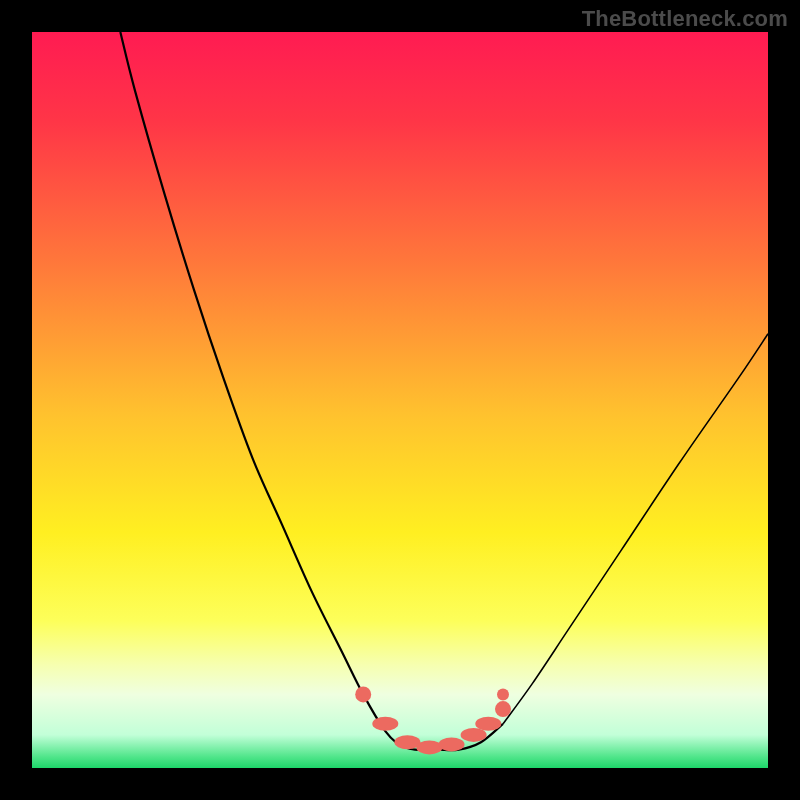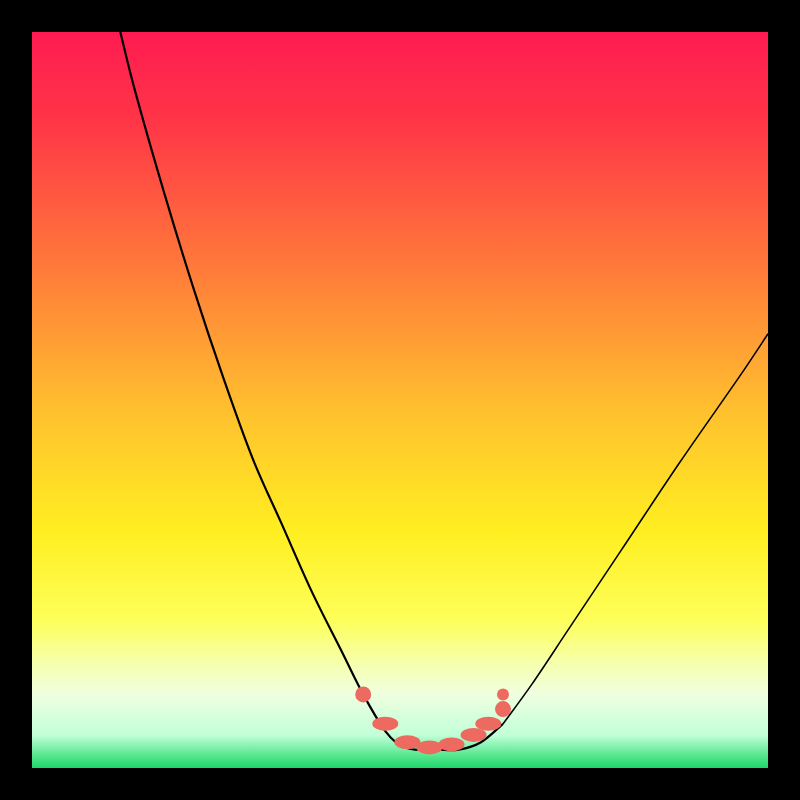--- a/index.html
+++ b/index.html
@@ -36,20 +36,21 @@
     font-weight: 600;
     letter-spacing: 0.2px;
     z-index: 10;
   }
 </style>
 </head>
 <body>
 
 <div class="frame">
 
+  <div class="watermark">TheBottleneck.com</div>
 
   <div class="plot">
     <svg id="plot-svg" width="736" height="736" viewBox="0 0 736 736" preserveAspectRatio="none">
       <defs>
         <linearGradient id="bg-grad" x1="0" y1="0" x2="0" y2="1">
             <stop offset="0%" stop-color="#ff1b52"></stop>
             <stop offset="12%" stop-color="#ff3547"></stop>
             <stop offset="32%" stop-color="#ff7a3a"></stop>
             <stop offset="52%" stop-color="#ffc22e"></stop>
             <stop offset="68%" stop-color="#ffef21"></stop>

